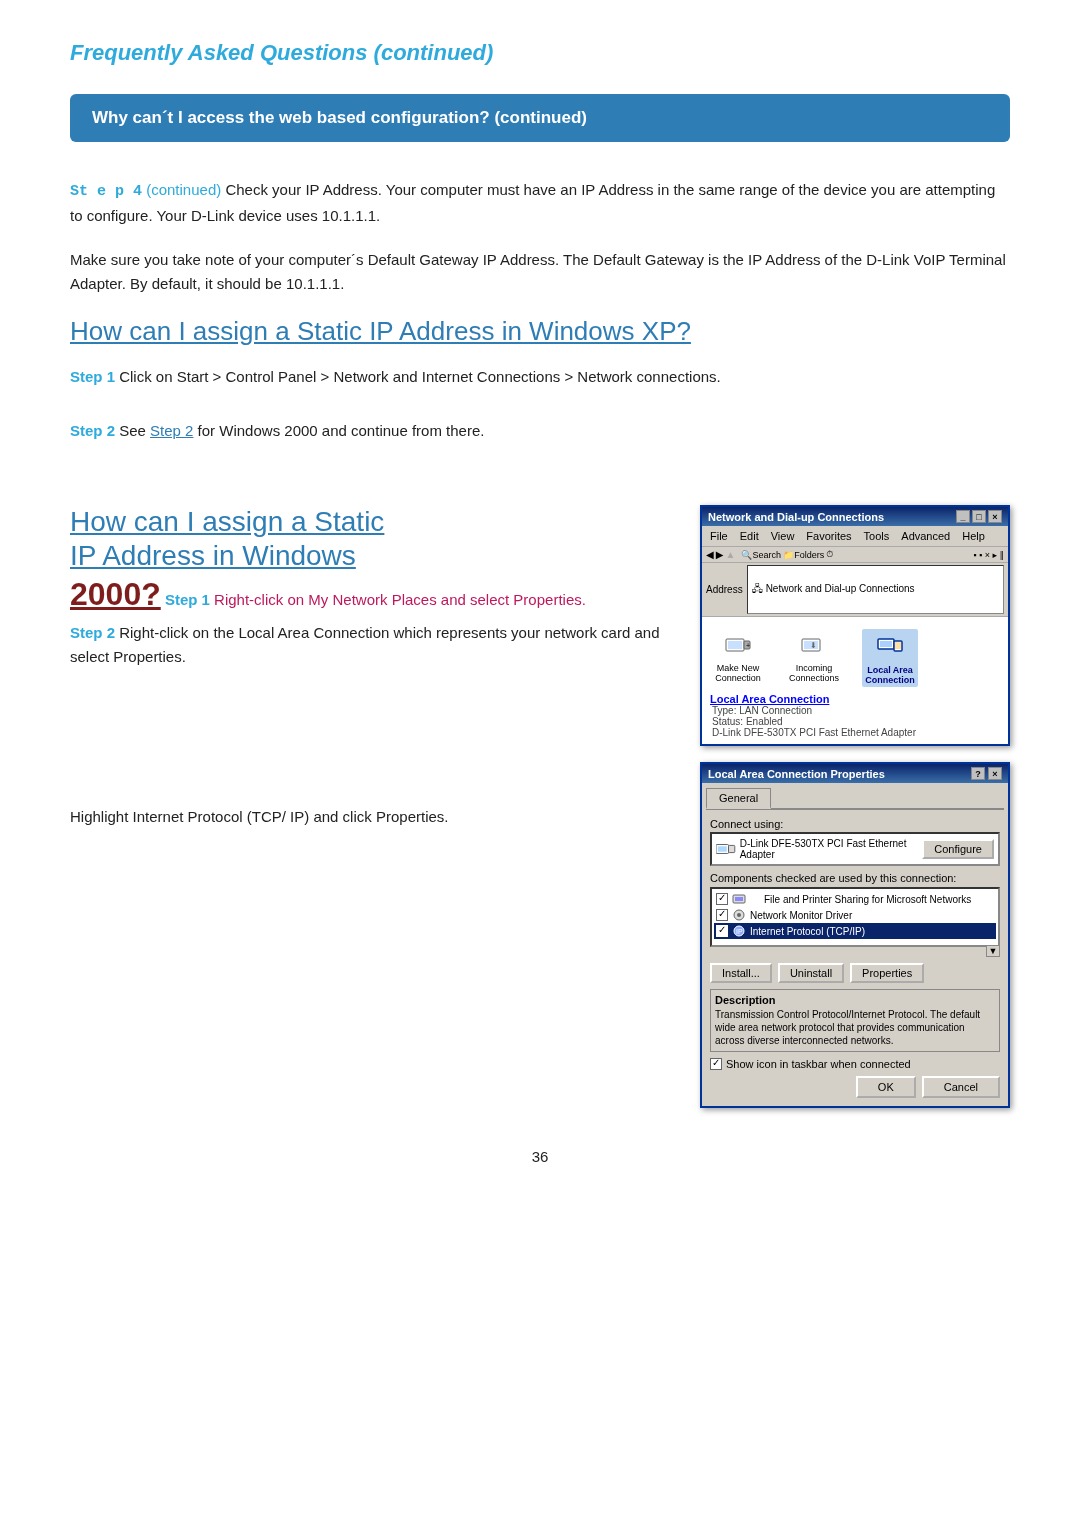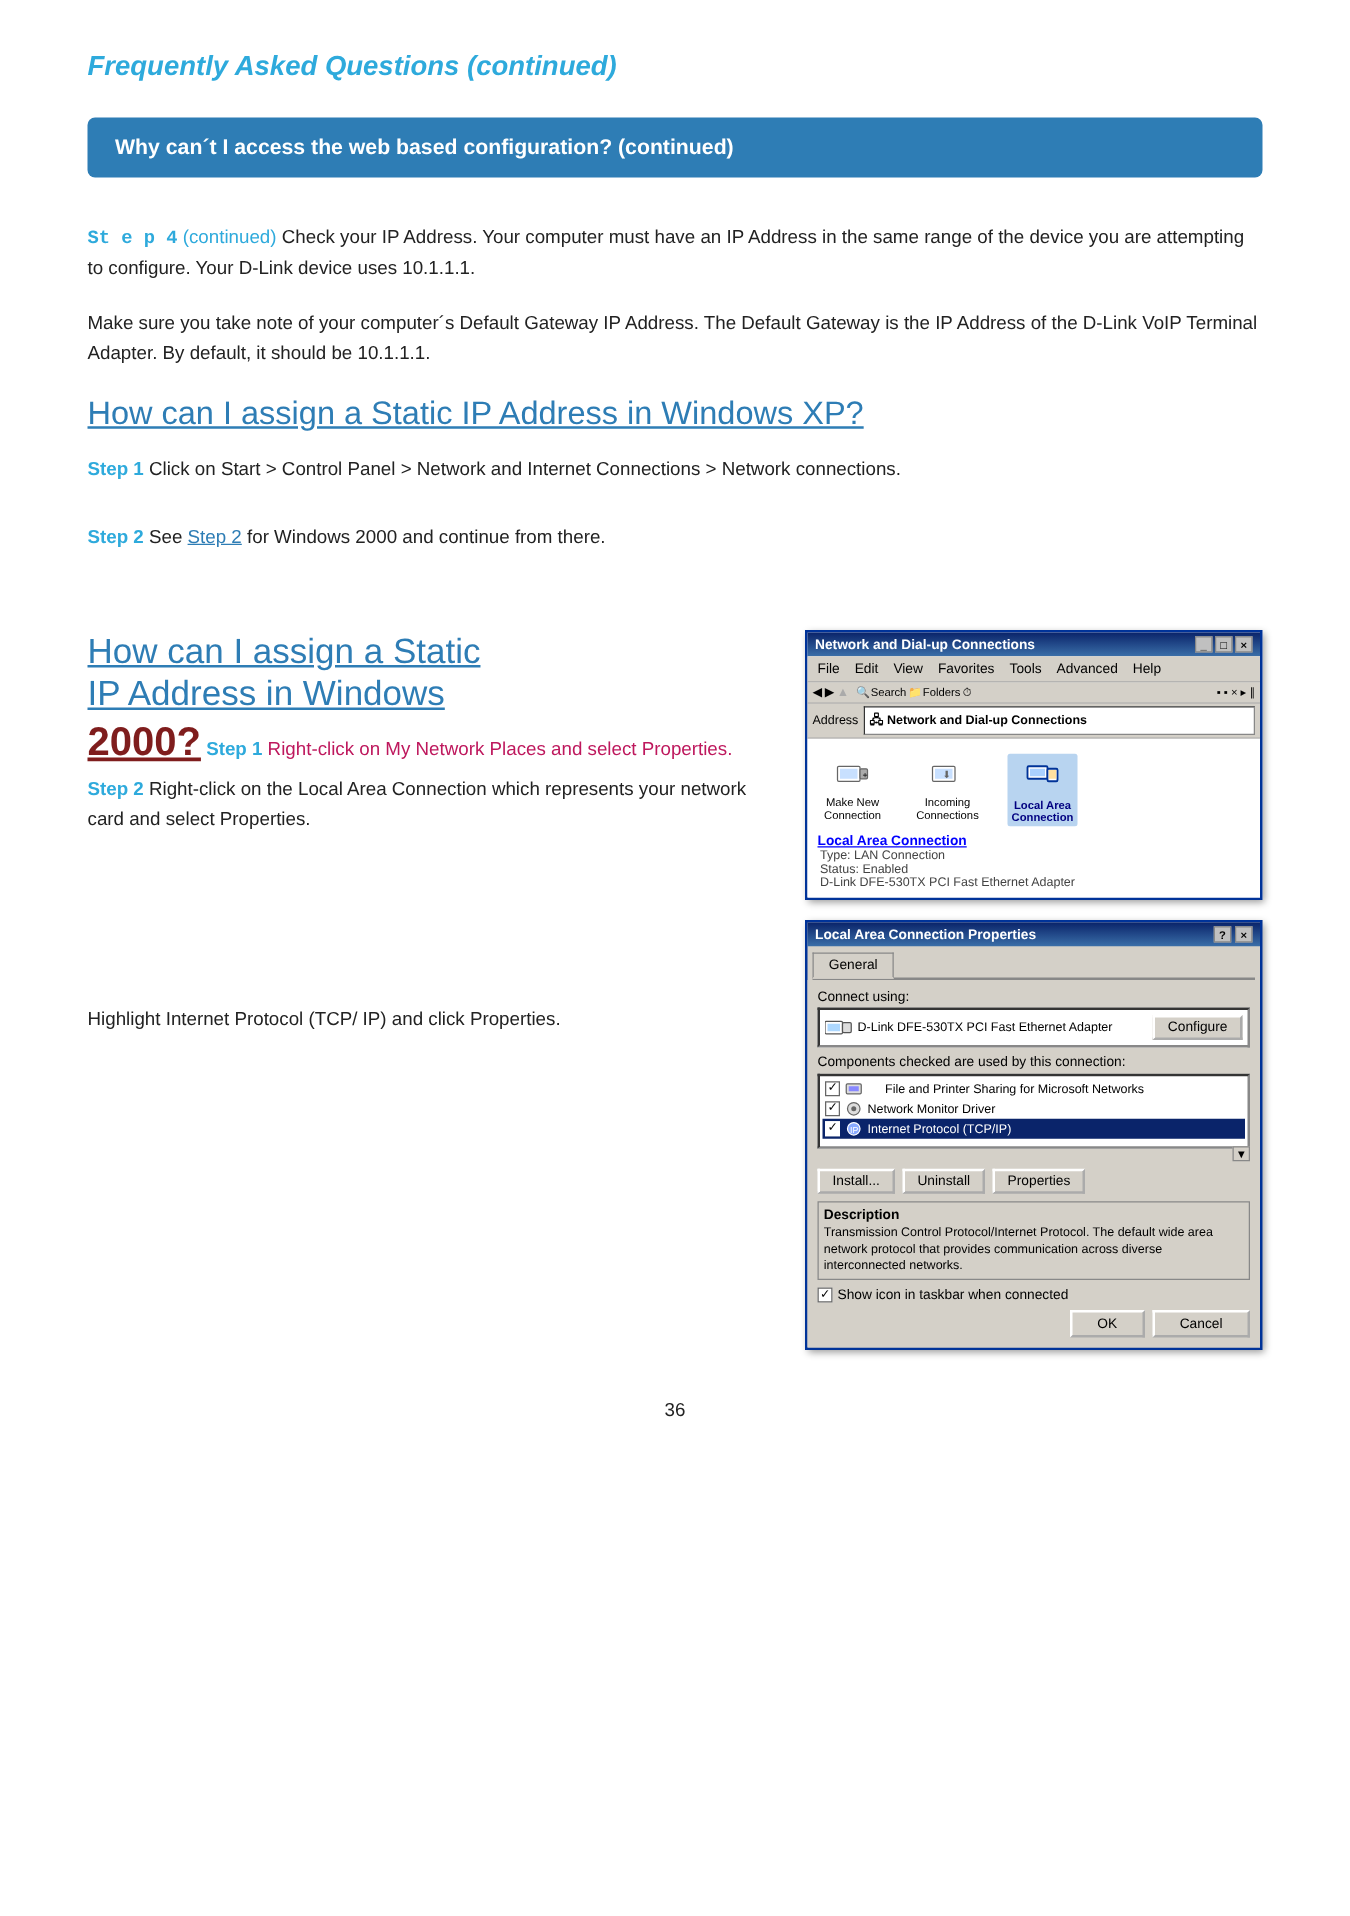--- a/index.html
+++ b/index.html
@@ -87,21 +87,21 @@
       display: flex;
       gap: 30px;
       margin-top: 20px;
     }
 
     .left-col {
       flex: 1;
     }
 
     .right-col {
-      width: 366px;
+      width: 310px;
       flex-shrink: 0;
       display: flex;
       flex-direction: column;
       gap: 16px;
     }
 
     .year-2000 {
       font-size: 32px;
       font-weight: bold;
       color: #7f1d1d;
@@ -194,24 +194,23 @@
       padding: 2px 4px;
       display: flex;
       align-items: center;
       gap: 4px;
       font-size: 11px;
     }
 
     .win-address-input {
       background: #fff;
       border: 1px inset #888;
-      padding: 2px 4px;
+      padding: 15px 4px;
       font-size: 11px;
       flex: 1;
-      font-weight: bold;
     }
 
     .win-content {
       padding: 6px 8px;
       background: #fff;
     }
 
     .icon-grid {
       display: flex;
       gap: 20px;

